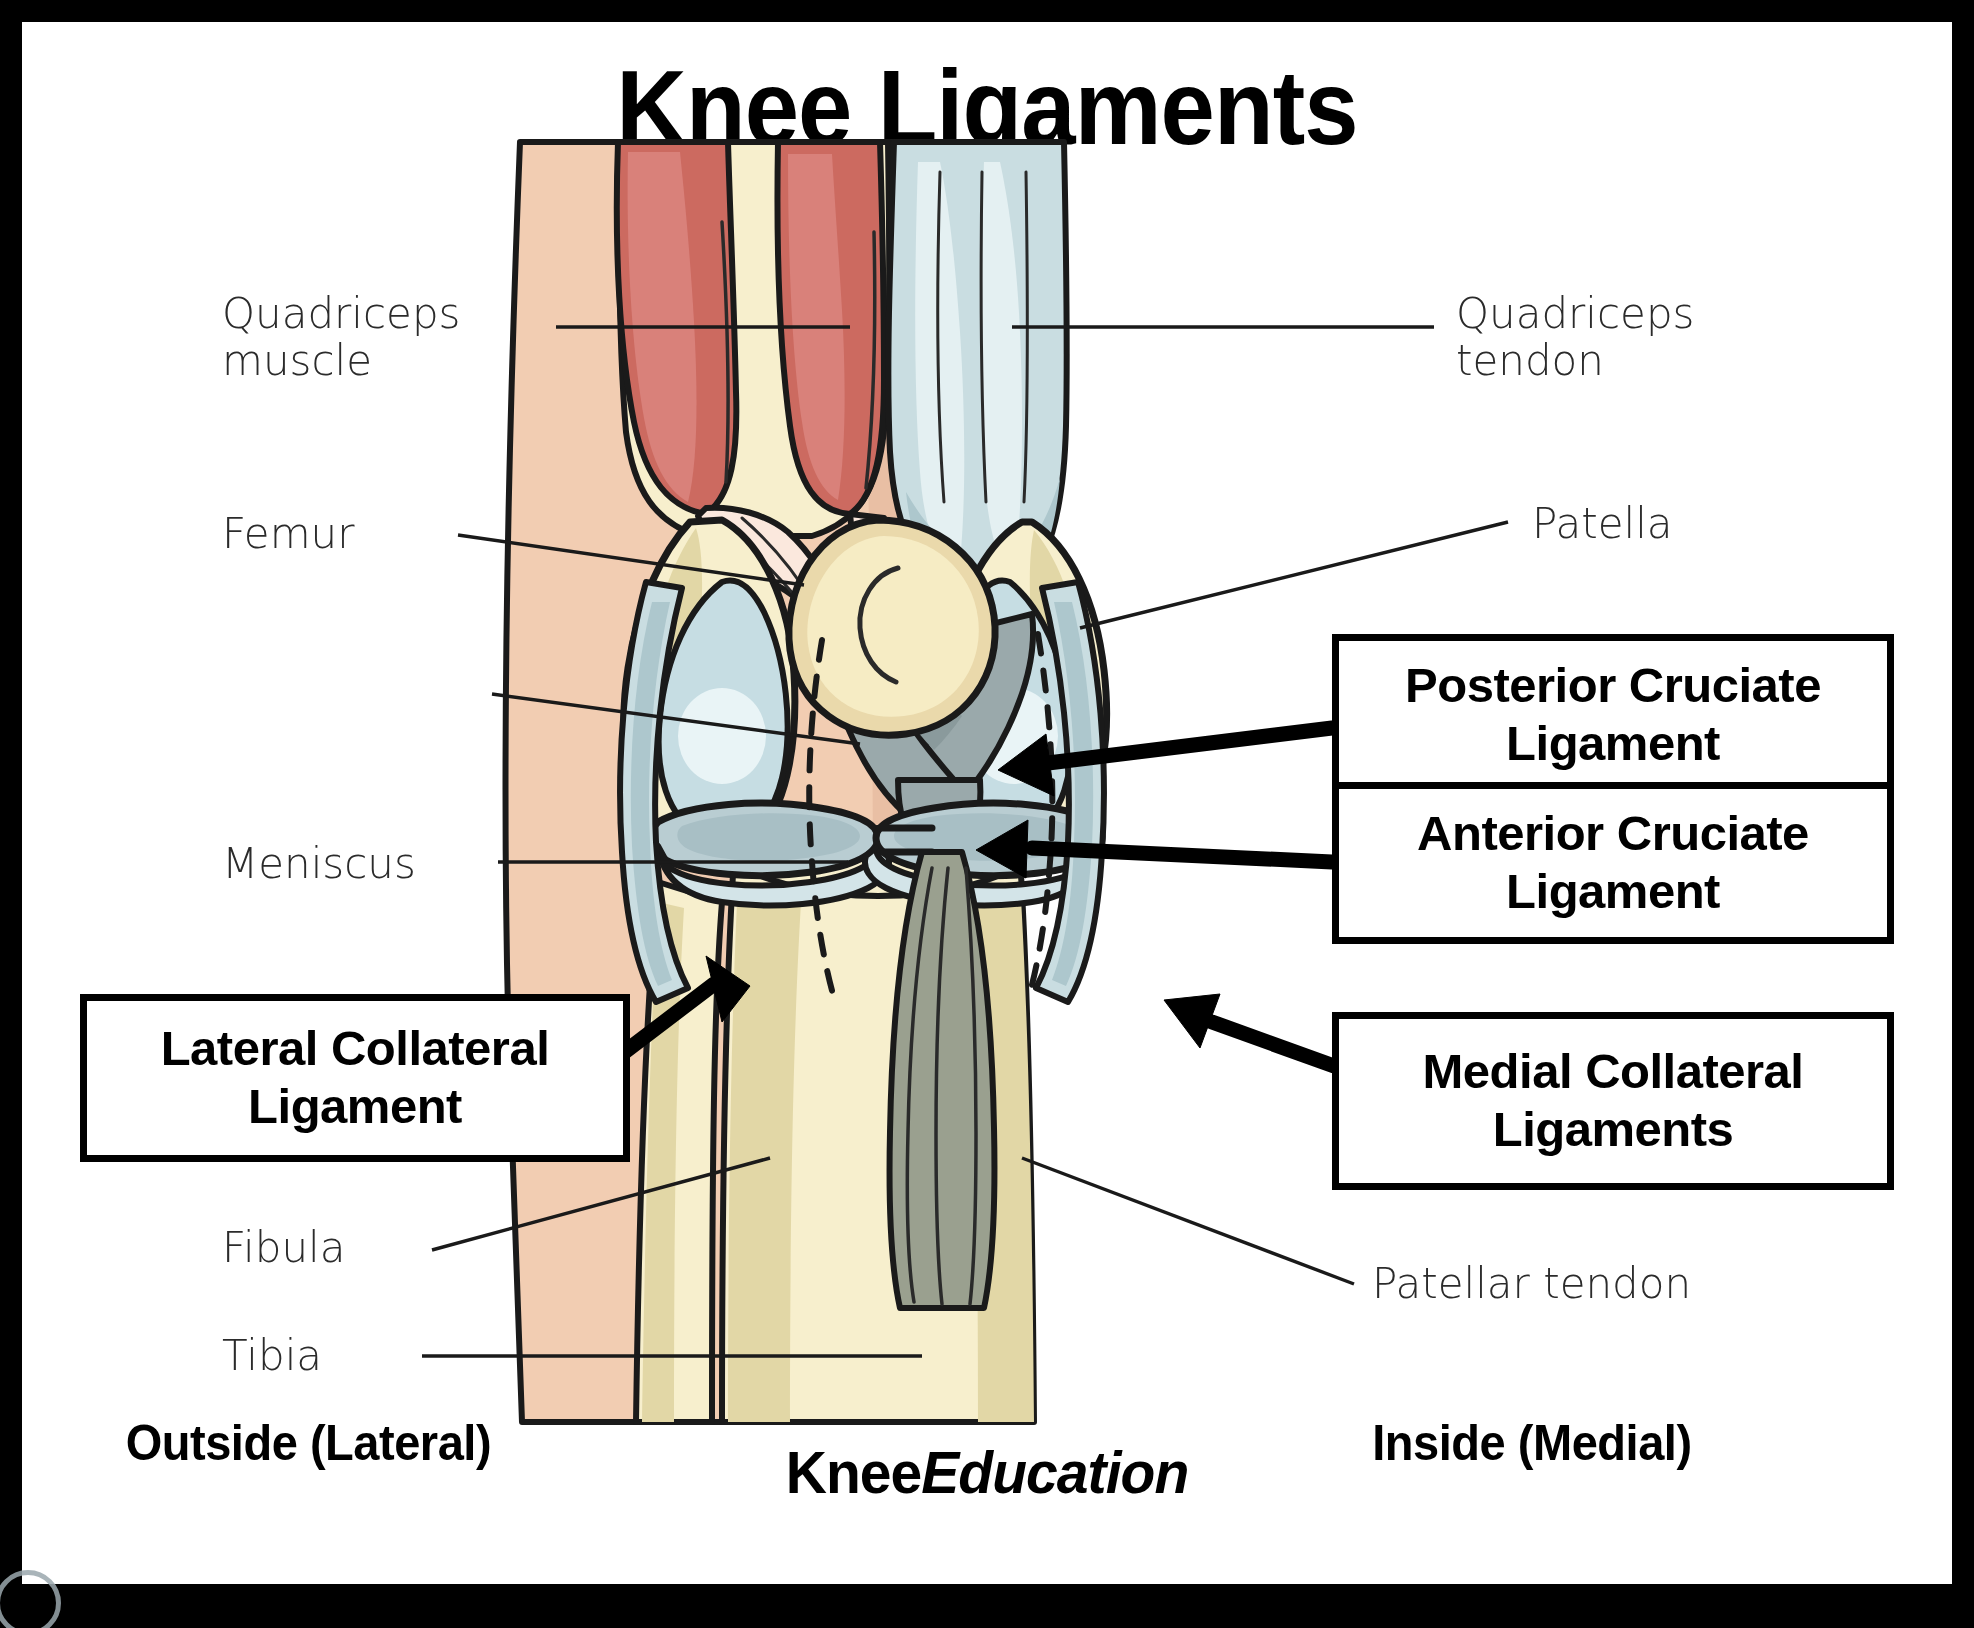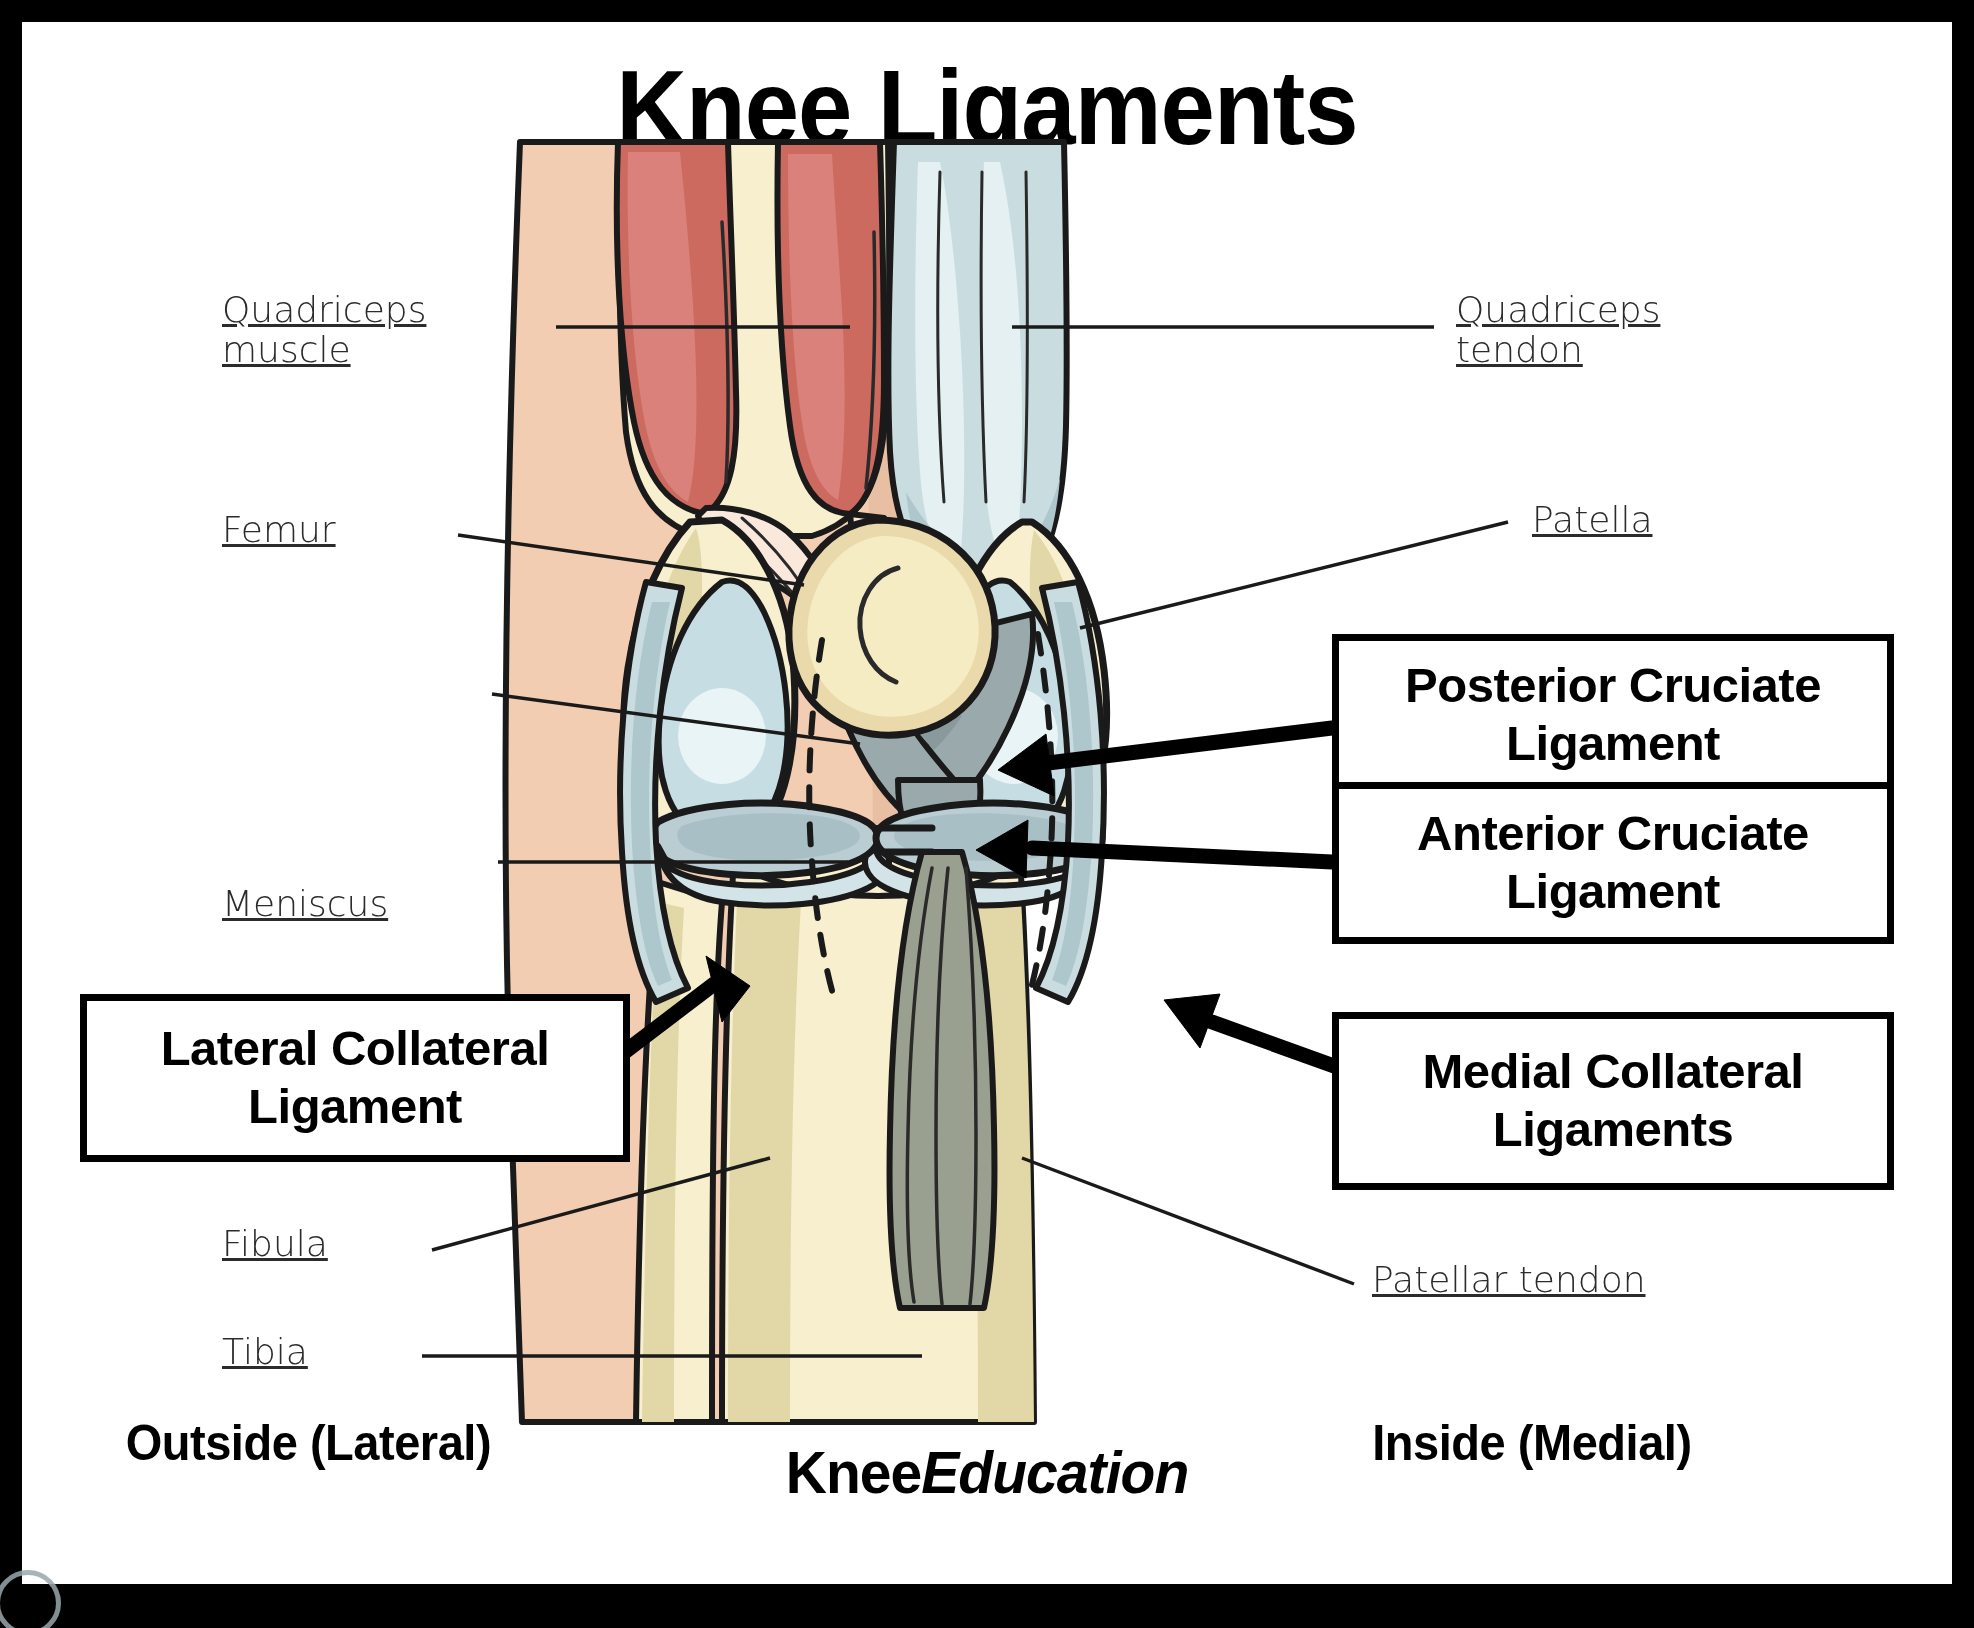--- a/index.html
+++ b/index.html
@@ -37,28 +37,27 @@
     font-family:"Liberation Sans","DejaVu Sans",sans-serif;
     transform:scaleX(.93);
   }
 
   
   #art{position:absolute;left:0;top:0;width:1930px;height:1562px;}
 
   
   .tlabel{
     position:absolute;
-    font-size:36px;
+    font-size:42px;
     font-weight:300;
     color:#2b2b2b;
     line-height:1.12;
     white-space:pre-line;
     font-family:"DejaVu Sans",sans-serif;
     font-stretch:condensed;
-    text-decoration:underline;
   }
   .tlabel.r{text-align:left;}
   .tlabel.l{text-align:left;}
 
   
   .callout{
     position:absolute;
     border:7px solid #000;
     background:#fff;
     box-sizing:border-box;
@@ -264,21 +263,21 @@
         </g>
       </g>
     </svg>
 
     <div class="tlabel l" style="left:200px;top:268px;">Quadriceps
 muscle</div>
 
     <div class="tlabel l" style="left:200px;top:488px;">Femur</div>
 
 
-    <div class="tlabel l" style="left:200px;top:818px;margin-top:44px;">Meniscus</div>
+    <div class="tlabel l" style="left:200px;top:818px;">Meniscus</div>
 
     <div class="tlabel l" style="left:200px;top:1202px;">Fibula</div>
 
     <div class="tlabel l" style="left:200px;top:1310px;">Tibia</div>
 
     <div class="tlabel r" style="left:1434px;top:268px;">Quadriceps
 tendon</div>
 
     <div class="tlabel r" style="left:1510px;top:478px;">Patella</div>
 

